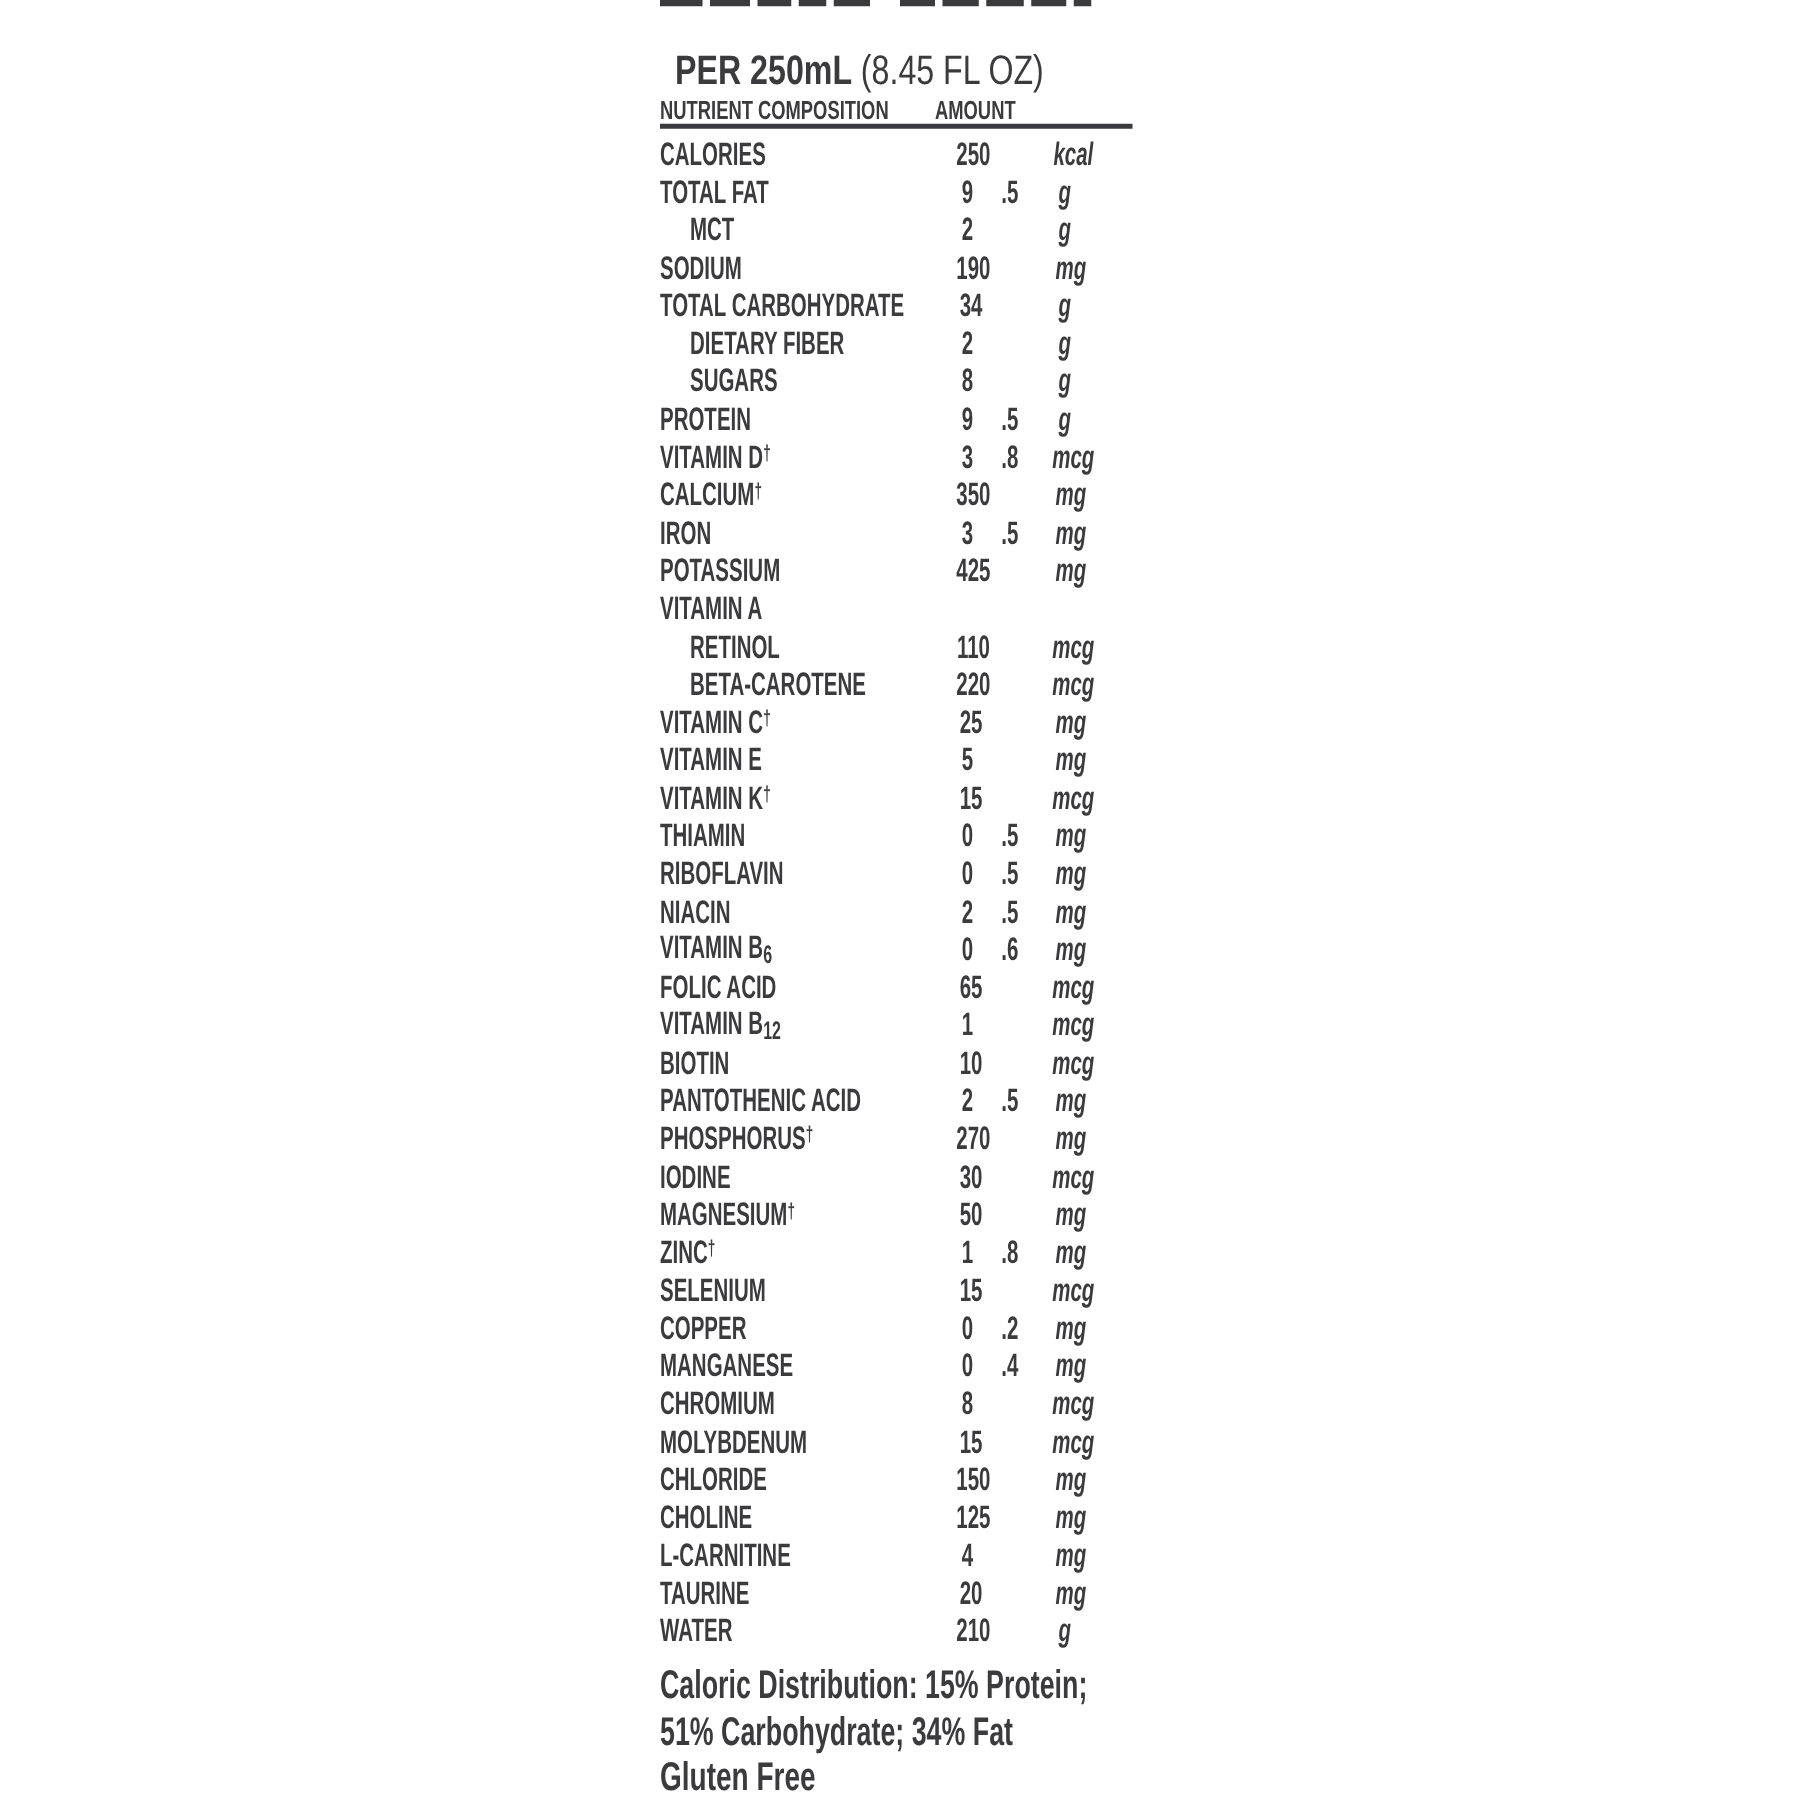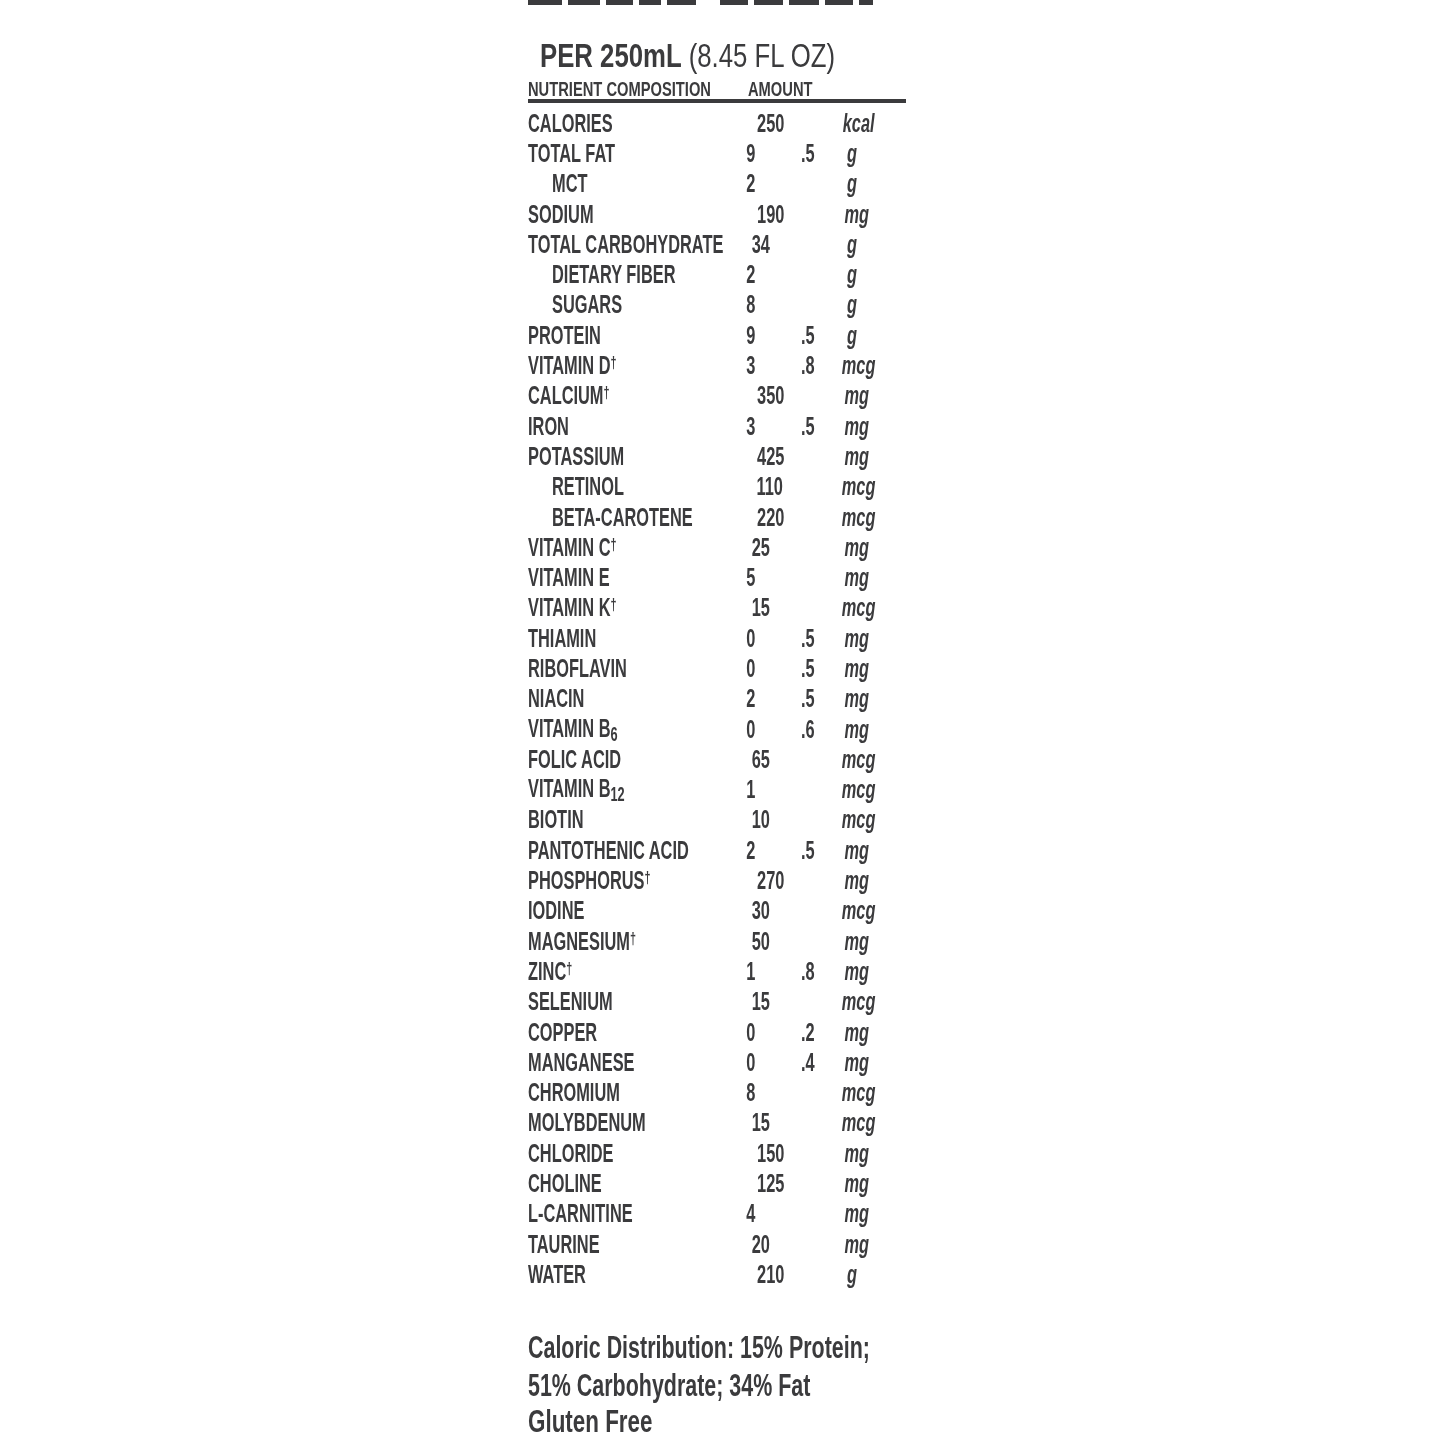--- a/index.html
+++ b/index.html
@@ -34,21 +34,21 @@
   .colhead .amount{position:absolute;left:220px;top:0;}
 
   .rule{position:absolute;top:99px;left:0;width:378px;height:4px;background:#3b3b3d;}
 
   .rows{position:absolute;top:108px;left:0;width:378px;}
   .row{display:flex;height:30.3px;align-items:center;font-size:26px;font-weight:bold;
        box-sizing:border-box;padding-right:29px;}
   .row .cond{transform:scaleX(0.63);}
   .c-label{flex:1;min-width:0;text-align:left;}
   .c-label.indent{padding-left:24px;}
-  .c-int{width:60px;text-align:left;}
+  .c-int{width:60px;text-align:center;}
   .c-frac{width:20px;text-align:left;}
   .c-unit{width:56px;text-align:center;font-style:italic;}
   .dag{font-size:0.66em;vertical-align:6px;letter-spacing:0;}
   .sub{font-size:0.78em;vertical-align:-4px;}
 
   .caloric{position:absolute;top:1328px;left:0;font-size:32px;font-weight:bold;line-height:38px;}
   .caloric .cond{display:block;transform:scaleX(0.67);}
   .gluten{position:absolute;top:1403px;left:0;font-size:32px;font-weight:bold;line-height:36px;}
   .gluten .cond{transform:scaleX(0.70);}
 </style>
@@ -149,20 +149,26 @@
         <div class="c-frac"><span class="cond">.5</span></div>
         <div class="c-unit"><span class="cond r">mg</span></div>
       </div>
       <div class="row">
         <div class="c-label"><span class="cond">POTASSIUM</span></div>
         <div class="c-int"><span class="cond r">425</span></div>
         <div class="c-frac"></div>
         <div class="c-unit"><span class="cond r">mg</span></div>
       </div>
       <div class="row">
+        <div class="c-label"><span class="cond">VITAMIN A</span></div>
+        <div class="c-int"></div>
+        <div class="c-frac"></div>
+        <div class="c-unit"></div>
+      </div>
+      <div class="row">
         <div class="c-label indent"><span class="cond">RETINOL</span></div>
         <div class="c-int"><span class="cond r">110</span></div>
         <div class="c-frac"></div>
         <div class="c-unit"><span class="cond r">mcg</span></div>
       </div>
       <div class="row">
         <div class="c-label indent"><span class="cond">BETA-CAROTENE</span></div>
         <div class="c-int"><span class="cond r">220</span></div>
         <div class="c-frac"></div>
         <div class="c-unit"><span class="cond r">mcg</span></div>

